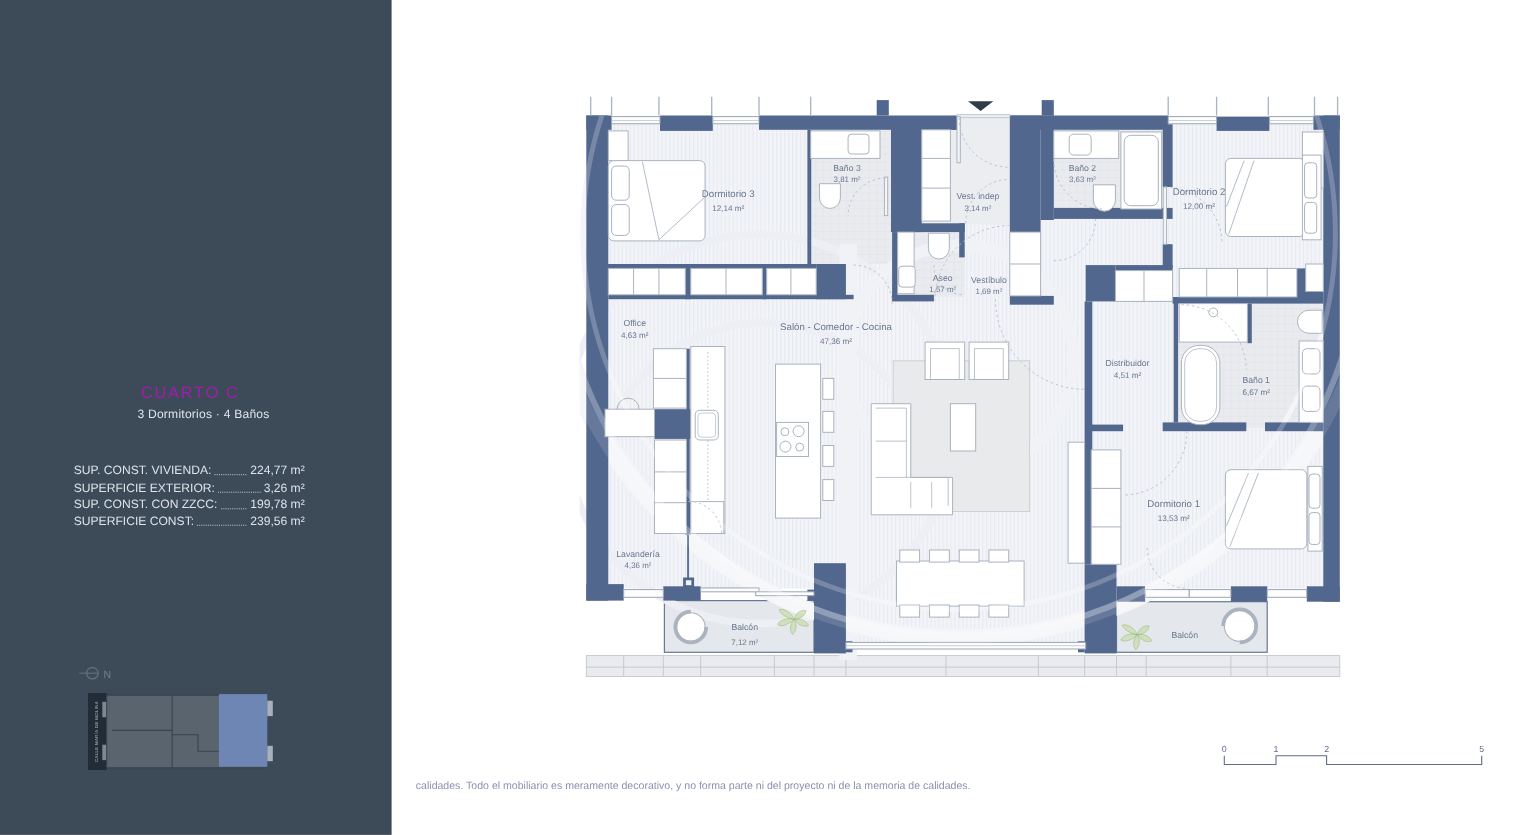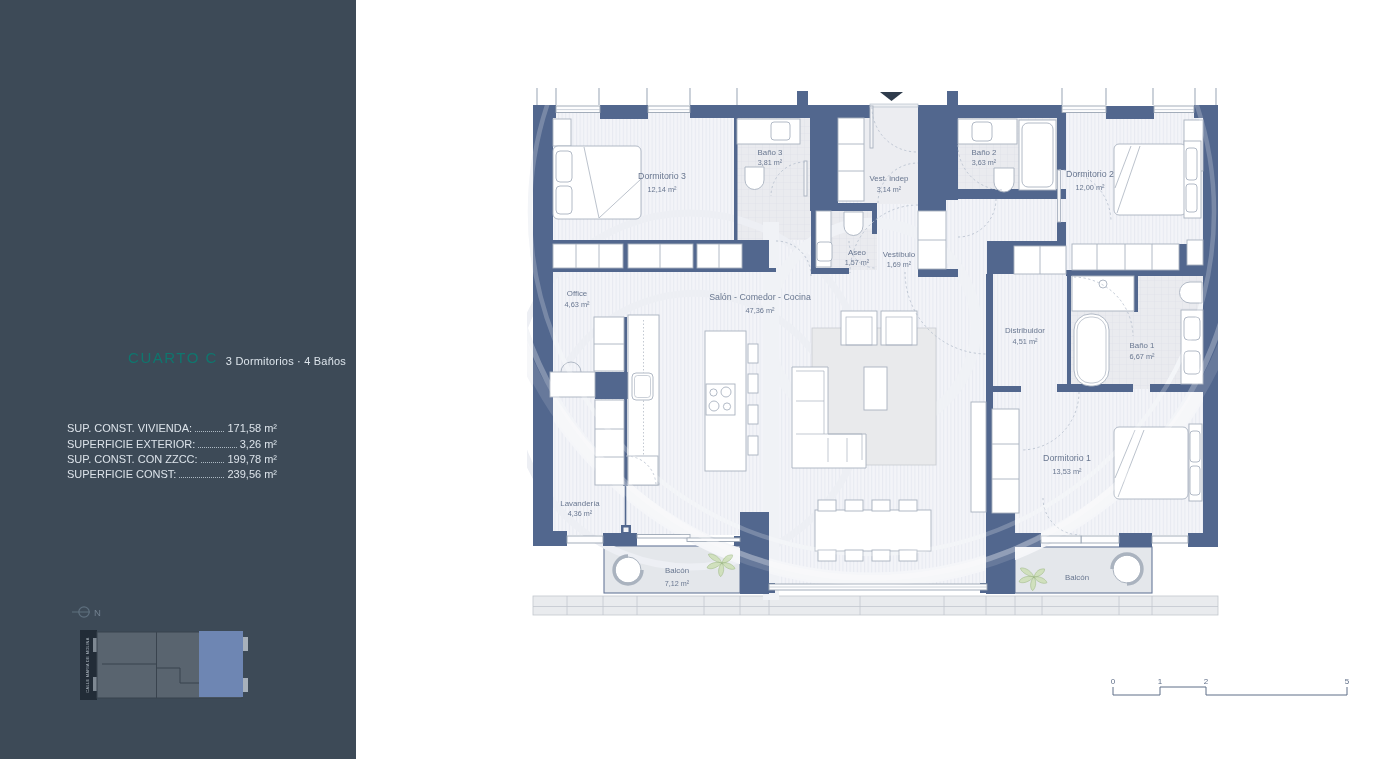--- a/index.html
+++ b/index.html
@@ -1,60 +1,61 @@
 <!DOCTYPE html>
 <html><head>
 <meta charset="utf-8">
 <style>
   html,body{margin:0;padding:0;width:1400px;height:759px;background:#fff;overflow:hidden;
     font-family:"Liberation Sans",sans-serif;}
   #sidebar{position:absolute;left:0;top:0;width:356px;height:759px;background:#3d4a57;}
-  .title{position:absolute;left:0;top:349px;width:346px;text-align:center;color:#0f766e;
+  .title{position:absolute;left:0;top:349px;width:346px;text-align:center;color:#a21caf;
     font-size:15px;letter-spacing:1.5px;}
-  .subtitle{position:absolute;left:0;top:355px;width:346px;text-align:right;color:#dce4eb;
-    font-size:11px;letter-spacing:.2px;}
+  .subtitle{position:absolute;left:0;top:371px;width:346px;text-align:center;color:#dce4eb;
+    font-size:11px;letter-spacing:.2px;padding-left:12px;}
   #areas{position:absolute;left:67px;top:419px;width:210px;color:#dce3ea;font-size:11px;}
   .row{display:flex;align-items:flex-end;height:15.3px;white-space:nowrap;}
   .dots{flex:1;border-bottom:1.6px dotted #aebac4;margin:0 3px 2px 3px;}
   #disc{position:absolute;left:378px;top:708px;width:956px;color:#8793ac;font-size:9.6px;
     line-height:13.2px;}
 </style>
 </head>
 <body>
 
 <div id="sidebar"></div>
 
 <div class="title">CUARTO C</div>
 
 <div class="subtitle">3 Dormitorios · 4 Baños</div>
 
 <div id="areas">
   <div class="row">
       <span>SUP. CONST. VIVIENDA:</span>
       <span class="dots"></span>
-      <span>171,58 m²</span>
+      <span>224,77 m²</span>
     </div>
   <div class="row">
       <span>SUPERFICIE EXTERIOR:</span>
       <span class="dots"></span>
       <span>3,26 m²</span>
     </div>
   <div class="row">
       <span>SUP. CONST. CON ZZCC:</span>
       <span class="dots"></span>
       <span>199,78 m²</span>
     </div>
   <div class="row">
       <span>SUPERFICIE CONST:</span>
       <span class="dots"></span>
       <span>239,56 m²</span>
     </div>
 </div>
 
 <div id="disc">
+    <div style="white-space:nowrap">calidades. Todo el mobiliario es meramente decorativo, y no forma parte ni del proyecto ni de la memoria de calidades.</div>
   </div>
 <svg id="plan" xmlns="http://www.w3.org/2000/svg" width="1400" height="759" viewBox="0 0 1400 759" style="position:absolute;left:0;top:0">
 <defs>
   <clipPath id="planclip">
         <rect x="527" y="105" width="691" height="488"></rect>
       </clipPath>
   <pattern id="wood" width="3.6" height="8" patternUnits="userSpaceOnUse">
     <rect width="3.6" height="8" fill="#f3f4f8"></rect>
         <rect x="0" width="1" height="8" fill="#e7eaf1"></rect>
   </pattern>

